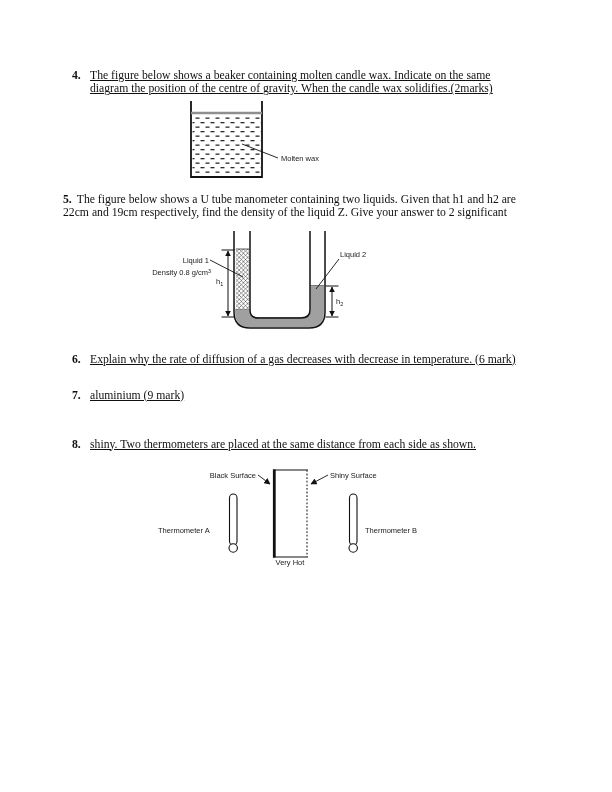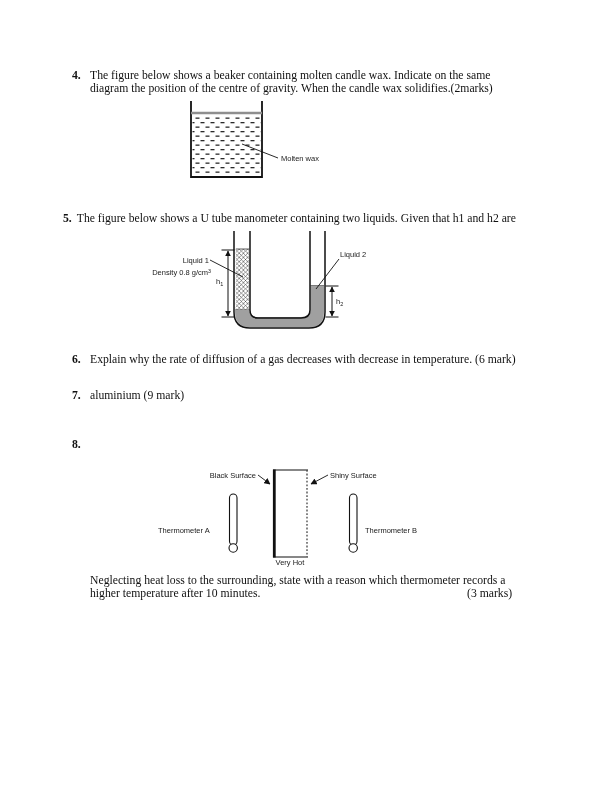--- a/index.html
+++ b/index.html
@@ -10,21 +10,21 @@
     background:#ffffff;
     font-family:"Liberation Serif","DejaVu Serif",serif;
     font-size:11.7px;
     line-height:13.4px;
     color:#111;
     overflow:hidden;
   }
   .q{position:absolute;display:flex;white-space:nowrap;}
   .qnum{font-weight:bold;width:18px;flex:none;}
   .qnum-inline{font-weight:bold;margin-right:5px;}
-  .qlines div{white-space:nowrap;}
+  .qlines div{white-space:nowrap;text-decoration:underline;}
   .block{position:absolute;white-space:nowrap;}
   .fig{position:absolute;}
   svg text{
     font-family:"Liberation Sans","DejaVu Sans",sans-serif;
     font-size:7.5px;
     fill:#1a1a1a;
   }
   .marksline{position:relative;}
   .marks{position:absolute;left:377px;top:0;}
 </style>
@@ -48,24 +48,25 @@
         <rect x="5.5" y="6" width="4" height="1.3" fill="#2a2a2a"></rect>
       </pattern>
     </defs>
     <rect x="7.5" y="17" width="68" height="61" fill="url(#waxdash)"></rect>
     <path d="M6,3 L6,79 L77,79 L77,3" fill="none" stroke="#111" stroke-width="1.8"></path>
     <line x1="6" y1="15" x2="77" y2="15" stroke-width="2.5" stroke="#8f8f8f"></line>
     <line x1="57" y1="46" x2="93" y2="60" stroke="#111" stroke-width="0.9"></line>
     <text x="96" y="63">Molten wax</text>
   </svg>
 
-  <div class="block" style="left:63px;top:212px;font-family:Liberation Serif, serif;">
+  <div class="block" style="left:63px;top:193px;font-family:Liberation Serif, serif;">
     <div>
       <span class="qnum-inline">5.</span><span>The figure below shows a U tube manometer containing two liquids. Given that h1 and h2 are</span>
     </div>
+    <div>22cm and 19cm respectively, find the density of the liquid Z. Give your answer to 2 significant</div>
   </div>
 
   <svg class="fig" style="left:130px;top:228px;" width="245" height="116" viewBox="0 0 245 116">
     <defs>
       <pattern id="xhatch" width="4.2" height="4.2" patternUnits="userSpaceOnUse">
         <path d="M0,0 L4.2,4.2 M4.2,0 L0,4.2" stroke="#3a3a3a" stroke-width="0.55" fill="none"></path>
       </pattern>
       <marker id="arr" viewBox="0 0 10 10" refX="9" refY="5" markerWidth="6" markerHeight="6" orient="auto-start-reverse">
         <path d="M0,0 L10,5 L0,10 z" fill="#111"></path>
       </marker>
@@ -113,20 +114,21 @@
   <div class="q" style="left:72px;top:388.5px;">
     <span class="qnum">7.</span>
     <div class="qlines">
       <div>aluminium (9 mark)</div>
     </div>
   </div>
 
   <div class="q" style="left:72px;top:437.5px;">
     <span class="qnum">8.</span>
     <div class="qlines">
+      <div>shiny. Two thermometers are placed at the same distance from each side as shown.</div>
     </div>
   </div>
 
   <svg class="fig" style="left:150px;top:465px;" width="300" height="106" viewBox="0 0 300 106">
     <defs>
       <marker id="arr2" viewBox="0 0 10 10" refX="9" refY="5" markerWidth="7" markerHeight="7" orient="auto-start-reverse">
         <path d="M0,0 L10,5 L0,10 z" fill="#111"></path>
       </marker>
     </defs>
 
@@ -149,21 +151,14 @@
       <circle cx="203.2" cy="83" r="4.2" fill="#ffffff" stroke="#111" stroke-width="1.1"></circle>
     </g>
 
     <text x="106" y="13" text-anchor="end">Black Surface</text>
     <text x="180" y="13">Shiny Surface</text>
     <text x="8" y="68">Thermometer A</text>
     <text x="215" y="68">Thermometer B</text>
     <text x="140" y="100" text-anchor="middle">Very Hot</text>
   </svg>
 
-  <div class="block" style="left:90px;top:574px;">
-    <div>Neglecting heat loss to the surrounding, state with a reason which thermometer records a</div>
-    <div class="marksline">
-      <span>higher temperature after 10 minutes.</span>
-      <span class="marks">(3 marks)</span>
-    </div>
-  </div>
 
 </div>
 
 </body></html>

